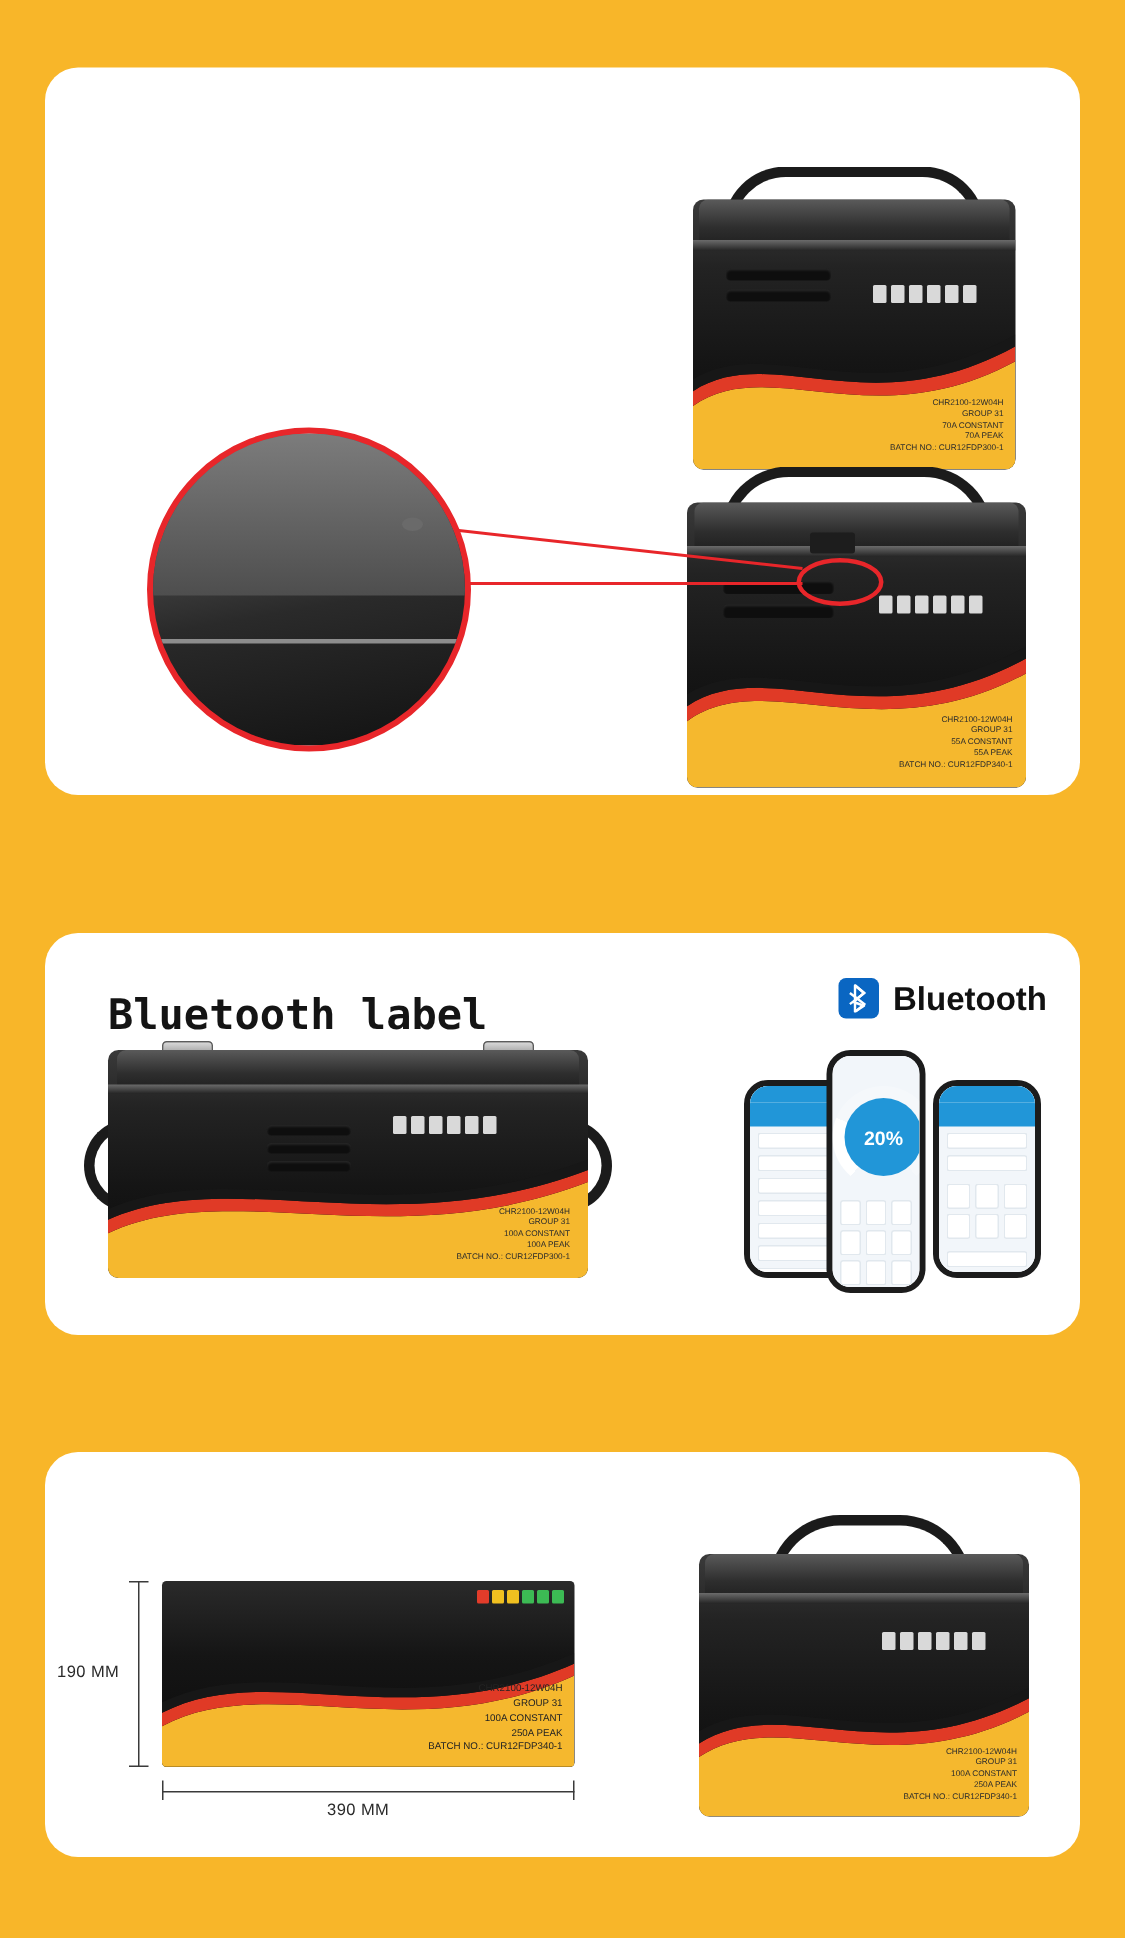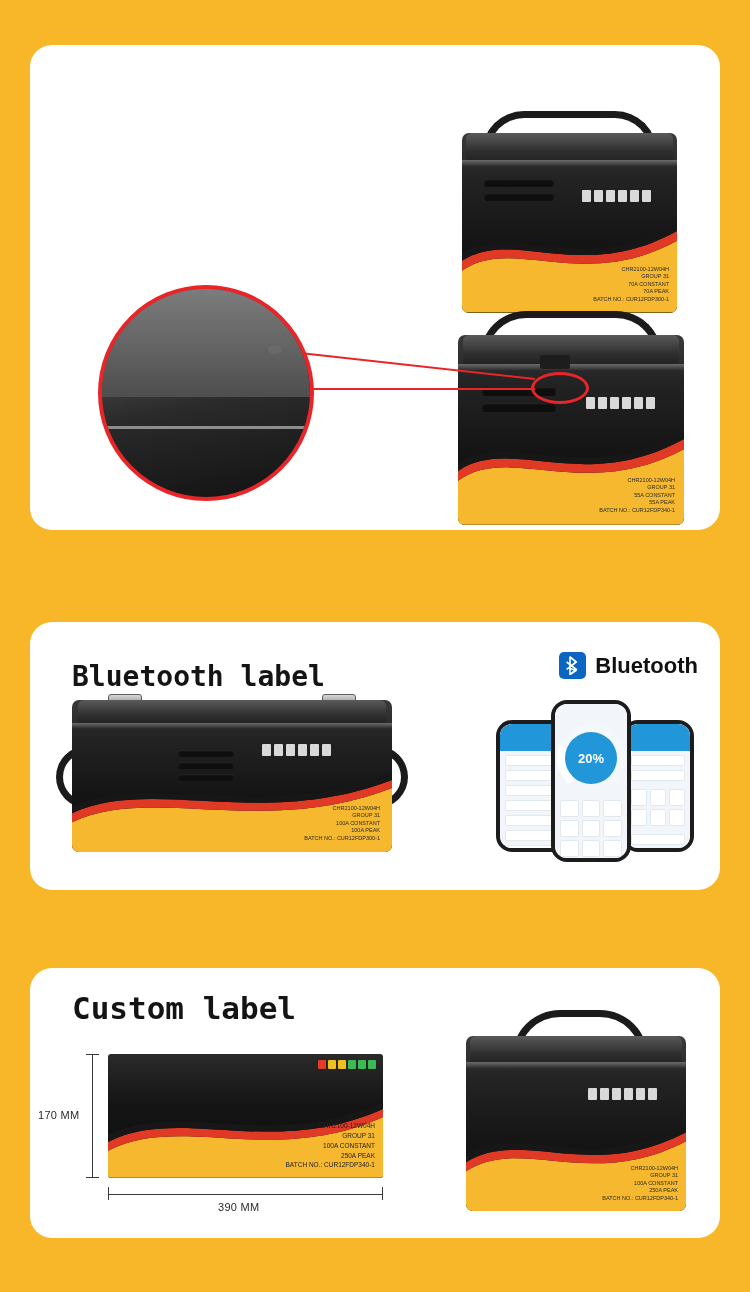--- a/index.html
+++ b/index.html
@@ -433,21 +433,21 @@
             <div class="p-cell"></div>
             <div class="p-cell"></div>
           <div class="p-cell"></div>
             <div class="p-cell"></div>
             <div class="p-cell"></div>
         </div>
         <div class="p-row"></div>
       </div>
     </div>
 
-    <div class="phone" style="left:521px; top:78px; width:80px; height:162px; z-index:3;">
+    <div class="phone" style="left:521px; top:78px; width:66px; height:162px; z-index:3;">
       <div class="screen blue-screen">
         <div style="height:12px;"></div>
         <div class="gauge">
           <div class="gauge-inner">20%</div>
         </div>
         <div class="p-grid">
           <div class="p-cell"></div>
             <div class="p-cell"></div>
             <div class="p-cell"></div>
           <div class="p-cell"></div>
@@ -457,21 +457,20 @@
             <div class="p-cell"></div>
             <div class="p-cell"></div>
         </div>
 
       </div>
     </div>
   </div>
 
   <div class="card card-3">
 
-    <div class="card-title title-3">Custom label</div>
 
     <div class="panel">
       <div class="panel-leds">
         <span class="r"></span>
           <span class="y"></span>
           <span class="y"></span>
           <span class="g"></span>
           <span class="g"></span>
           <span class="g"></span>
       </div>
@@ -489,21 +488,21 @@
 BATCH NO.: CUR12FDP340-1</div>
     </div>
 
     <div class="dim-line" style="left:62px; top:86px; width:1px; height:124px;"></div>
     <div class="dim-line" style="left:56px; top:86px; width:13px; height:1px;"></div>
     <div class="dim-line" style="left:56px; top:209px; width:13px; height:1px;"></div>
     <div class="dim-line" style="left:78px; top:226px; width:275px; height:1px;"></div>
     <div class="dim-line" style="left:78px; top:219px; width:1px; height:13px;"></div>
     <div class="dim-line" style="left:352px; top:219px; width:1px; height:13px;"></div>
 
-    <div class="dim-label" style="left:8px; top:141px;">170 MM</div>
+    <div class="dim-label" style="left:8px; top:141px;">190 MM</div>
     <div class="dim-label" style="left:188px; top:233px;">390 MM</div>
 
     <div class="battery" style="left:436px; top:68px; width:220px; height:175px;">
       <div class="handle" style="left:46px; top:-26px; width:136px; height:48px;"></div>
       <div class="terminal" style="left:14px; top:2px; width:28px; height:13px;"></div>
       <div class="terminal" style="left:176px; top:2px; width:28px; height:13px;"></div>
       <div class="bat-body">
         <div class="bat-top"></div>
         <div class="bat-top-edge"></div>
         <div class="leds" style="left:122px; top:52px;">

